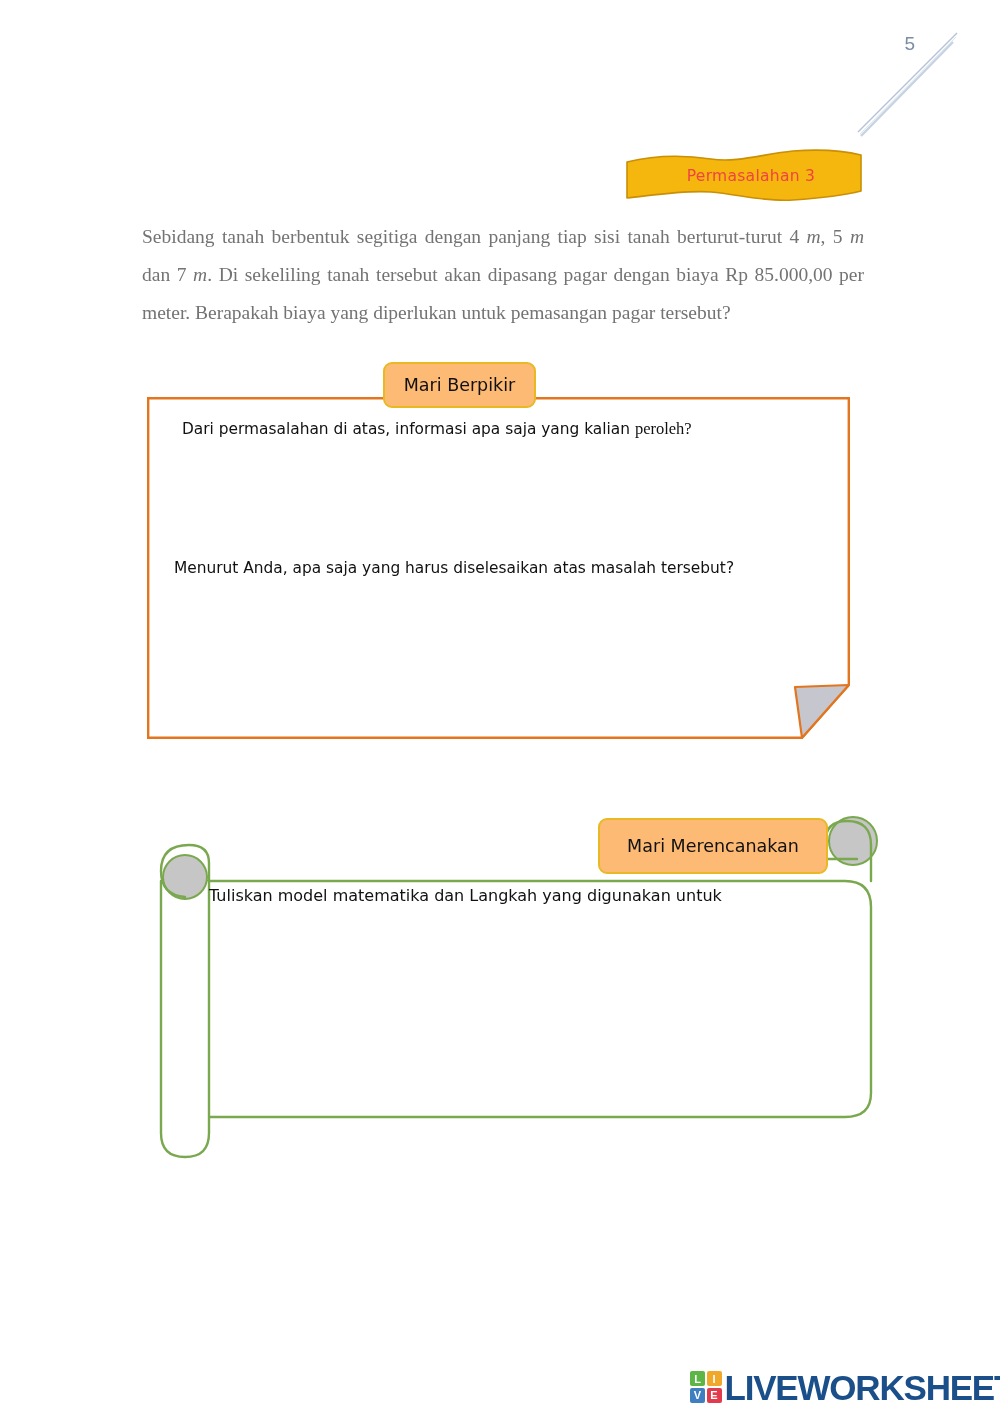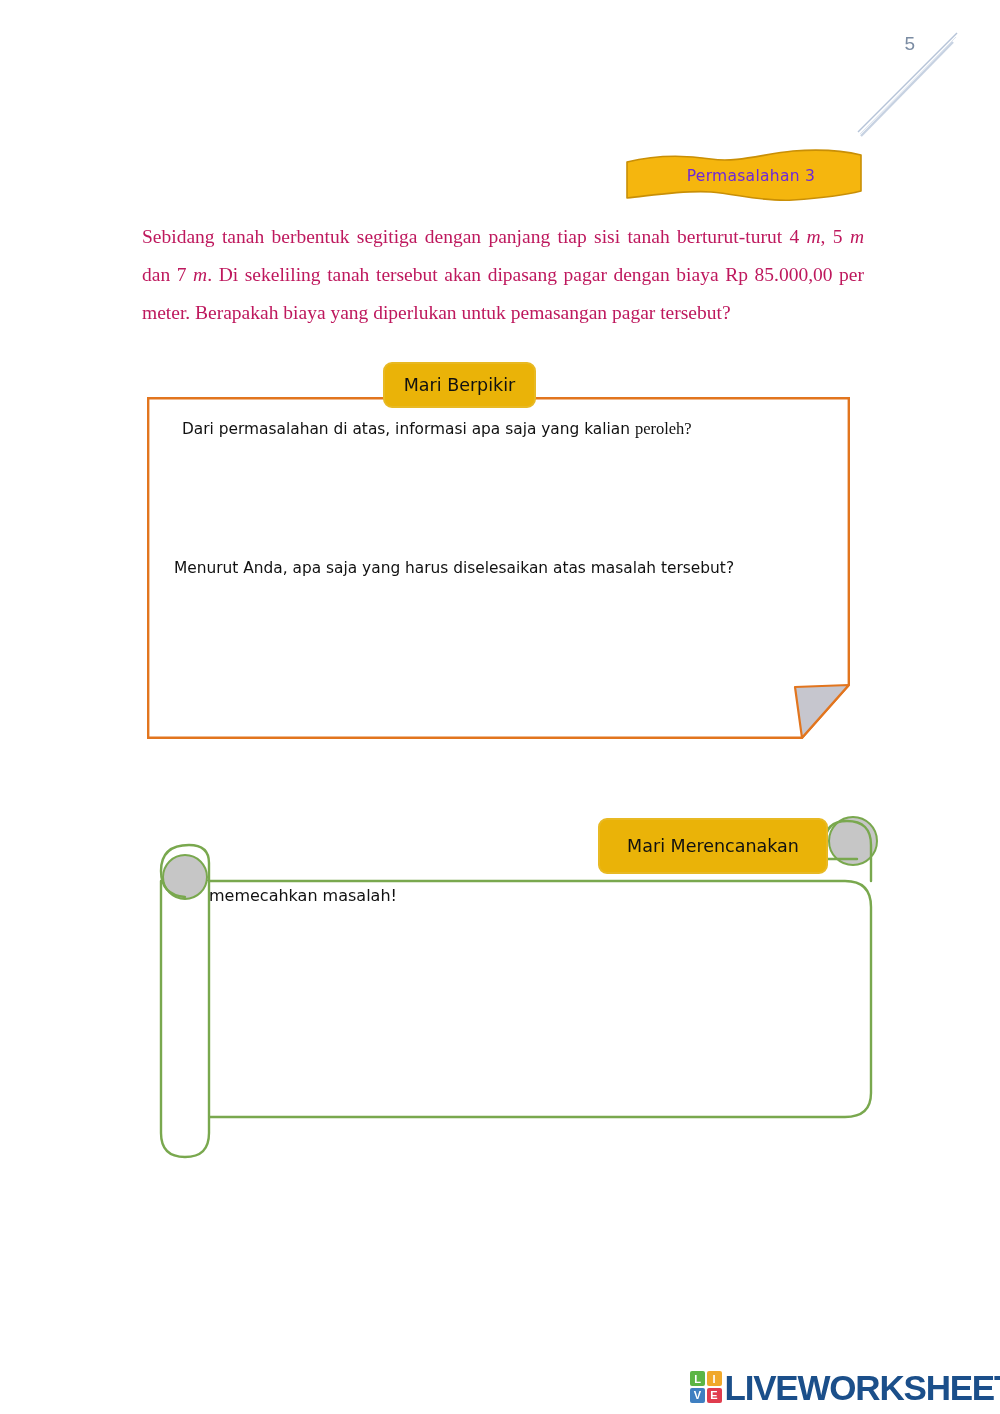--- a/index.html
+++ b/index.html
@@ -48,48 +48,48 @@
     position: absolute;
     top: 148px;
     left: 625px;
     width: 240px;
     height: 56px;
     display: flex;
     align-items: center;
     justify-content: center;
     font-family: "DejaVu Sans", sans-serif;
     font-size: 15.5px;
-    color: #6d28d9;
+    color: #ef4444;
     letter-spacing: .3px;
     padding-left: 12px;
     box-sizing: border-box;
   }
 
   
   #problem-text {
     position: absolute;
     top: 218px;
     left: 142px;
     width: 722px;
     font-family: "Liberation Serif", serif;
     font-size: 19.5px;
     line-height: 38px;
-    color: #be185d;
+    color: #737373;
     text-align: justify;
     text-justify: inter-word;
   }
   #problem-text .unit {
     font-style: italic;
   }
 
   
   .section-tab {
     position: absolute;
     box-sizing: border-box;
-    background: #eab308;
+    background: #fdba74;
     border: 2.2px solid #e8b923;
     border-radius: 9px;
     display: flex;
     align-items: center;
     justify-content: center;
     font-family: "DejaVu Sans", sans-serif;
     font-size: 17.5px;
     color: #111111;
     z-index: 6;
   }
@@ -226,21 +226,21 @@
   <circle cx="40" cy="62" r="22" fill="#c6c6c6" stroke="#79a84e" stroke-width="2"></circle>
   <path d="M64,66 L64,48 Q64,30 44,30 Q16,30 16,56 Q16,80 40,82" fill="none" stroke="#79a84e" stroke-width="2.4" stroke-linecap="round"></path>
 
   <circle cx="708" cy="26" r="24" fill="#c6c6c6" stroke="#79a84e" stroke-width="2"></circle>
   <path d="M726,66 L726,30 Q726,6 702,6 Q680,6 680,28 L680,44 L712,44" fill="none" stroke="#79a84e" stroke-width="2.4" stroke-linecap="round" stroke-linejoin="round"></path>
 </svg>
 <div class="section-tab" id="merencanakan-tab">
   <span>Mari Merencanakan</span>
 </div>
 <div id="merencanakan-text">
-  <div>memecahkan masalah!</div>
+  <div>Tuliskan model matematika dan Langkah yang digunakan untuk</div>
 </div>
 
 <div id="lw-logo">
   <div id="lw-grid">
     <span style="background: rgb(92, 181, 68);">L</span>
     <span style="background: rgb(240, 168, 42);">I</span>
     <span style="background: rgb(63, 127, 193);">V</span>
     <span style="background: rgb(224, 60, 78);">E</span>
   </div>
   <div id="lw-wordmark" style="color: rgb(27, 79, 138);">LIVEWORKSHEETS</div>

